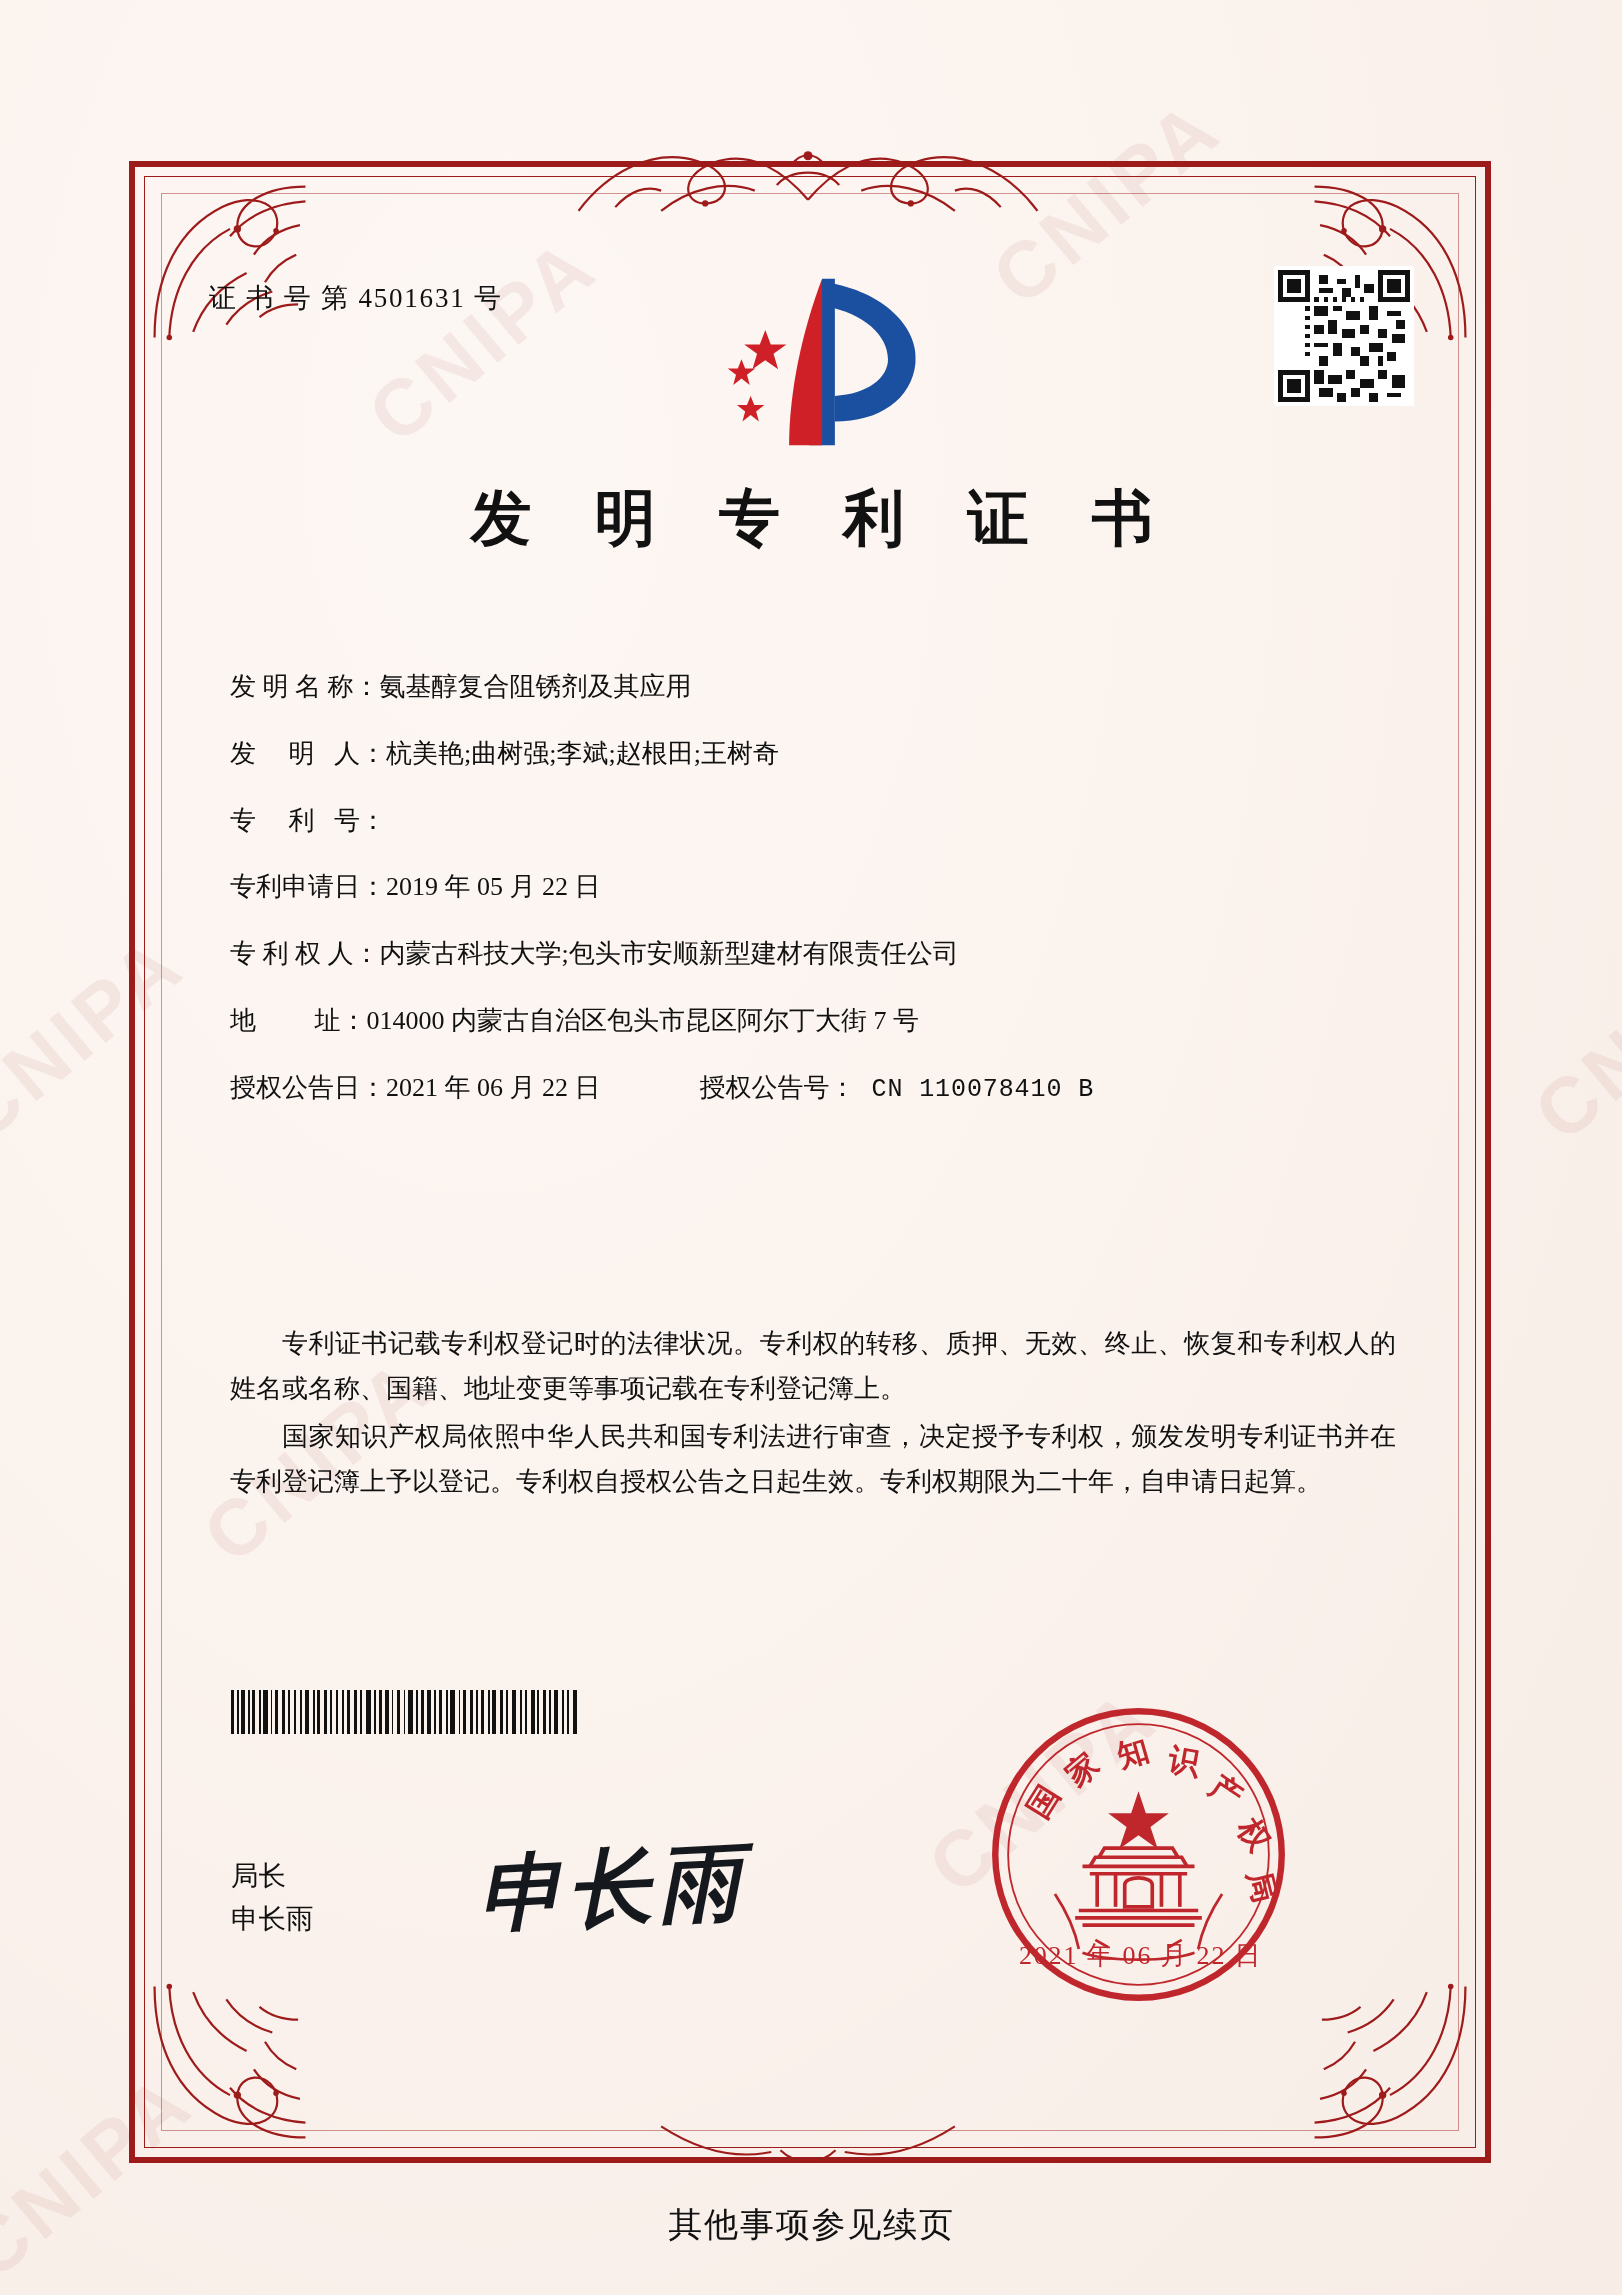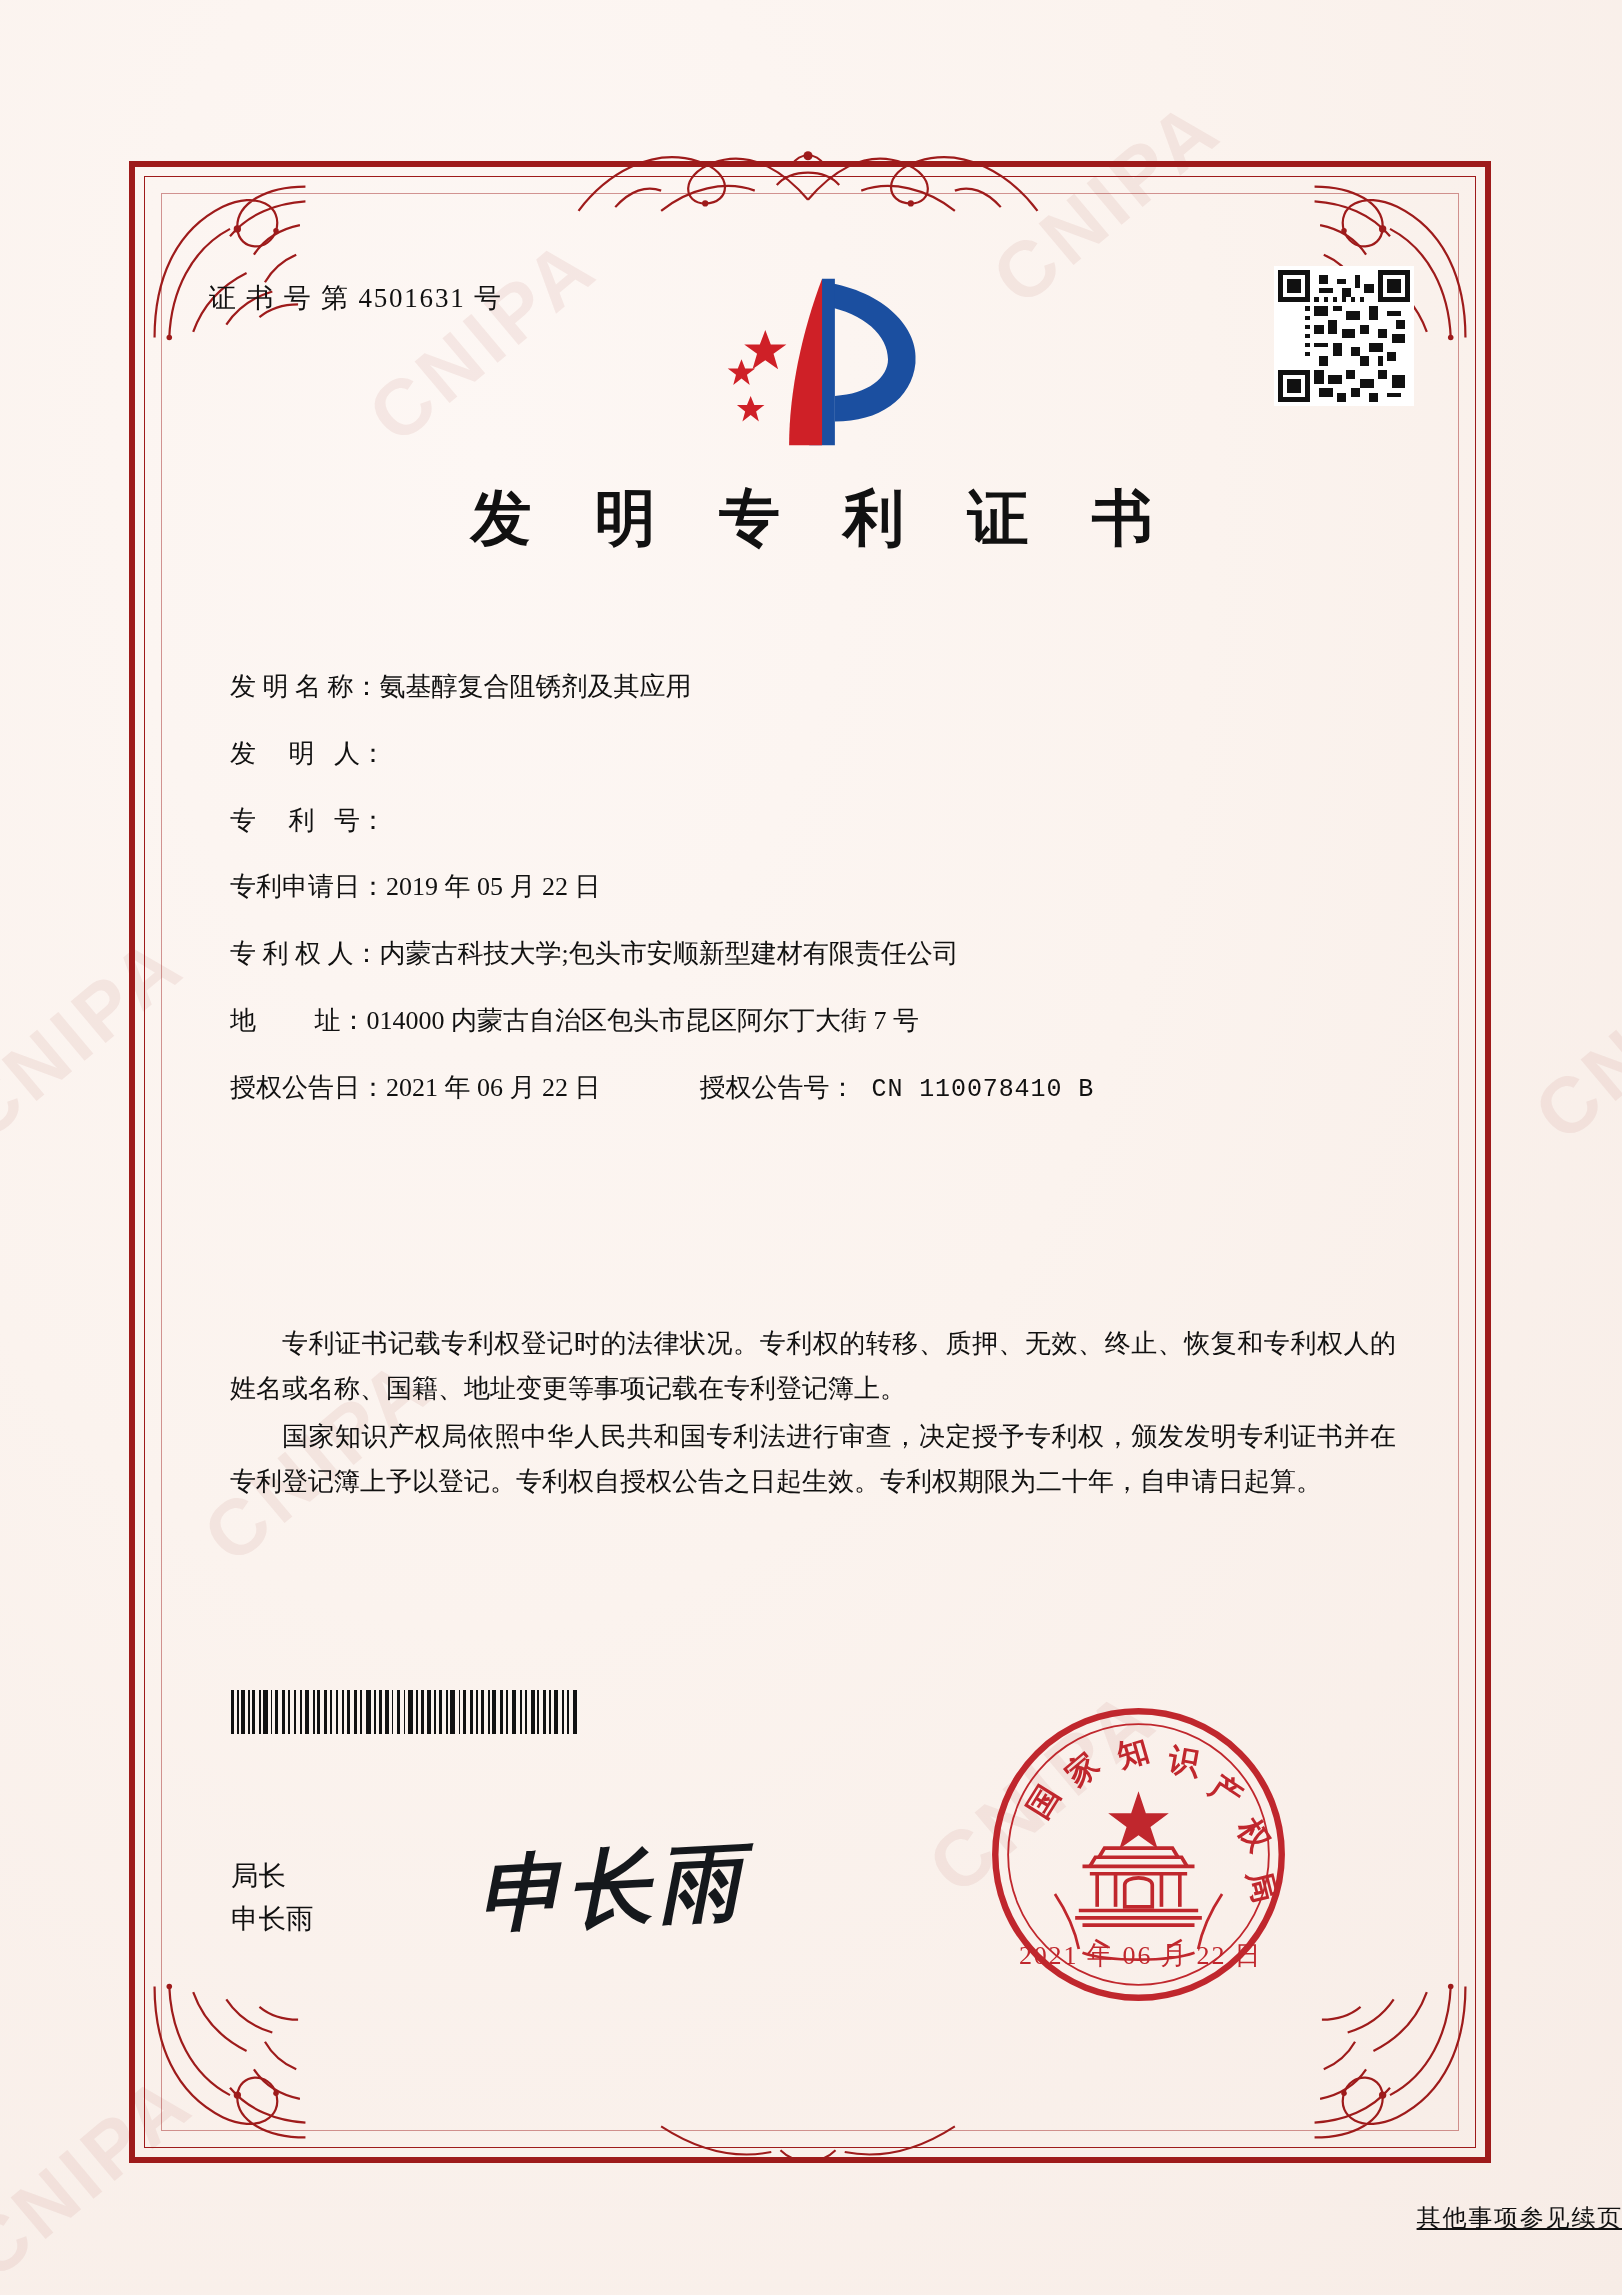--- a/index.html
+++ b/index.html
@@ -236,25 +236,24 @@
     top: 2062px;
     text-align: center;
     font-size: 25px;
     color: #111;
   }
 
   .footnote {
     position: absolute;
     left: 0; right: 0;
     top: 2202px;
-    text-align: right;
-    font-size: 24px;
+    text-align: center;
+    font-size: 34px;
     letter-spacing: 1.8px;
     color: #111;
-    text-decoration: underline;
   }
 </style>
 </head>
 <body>
 
 <div class="page">
 
   <div class="wm w1">CNIPA</div>
   <div class="wm w2">CNIPA</div>
   <div class="wm w3">CNIPA</div>
@@ -456,20 +455,21 @@
 
   <div class="title">发 明 专 利 证 书</div>
 
   <div class="fields">
     <div class="row">
       <span class="label">发 明 名 称：</span>
       <span class="value">氨基醇复合阻锈剂及其应用</span>
     </div>
     <div class="row">
       <span class="label">发     明   人：</span>
+      <span class="value">杭美艳;曲树强;李斌;赵根田;王树奇</span>
     </div>
     <div class="row">
       <span class="label">专     利   号：</span>
     </div>
     <div class="row">
       <span class="label">专利申请日：</span>
       <span class="value">2019 年 05 月 22 日</span>
     </div>
     <div class="row">
       <span class="label">专 利 权 人：</span>

